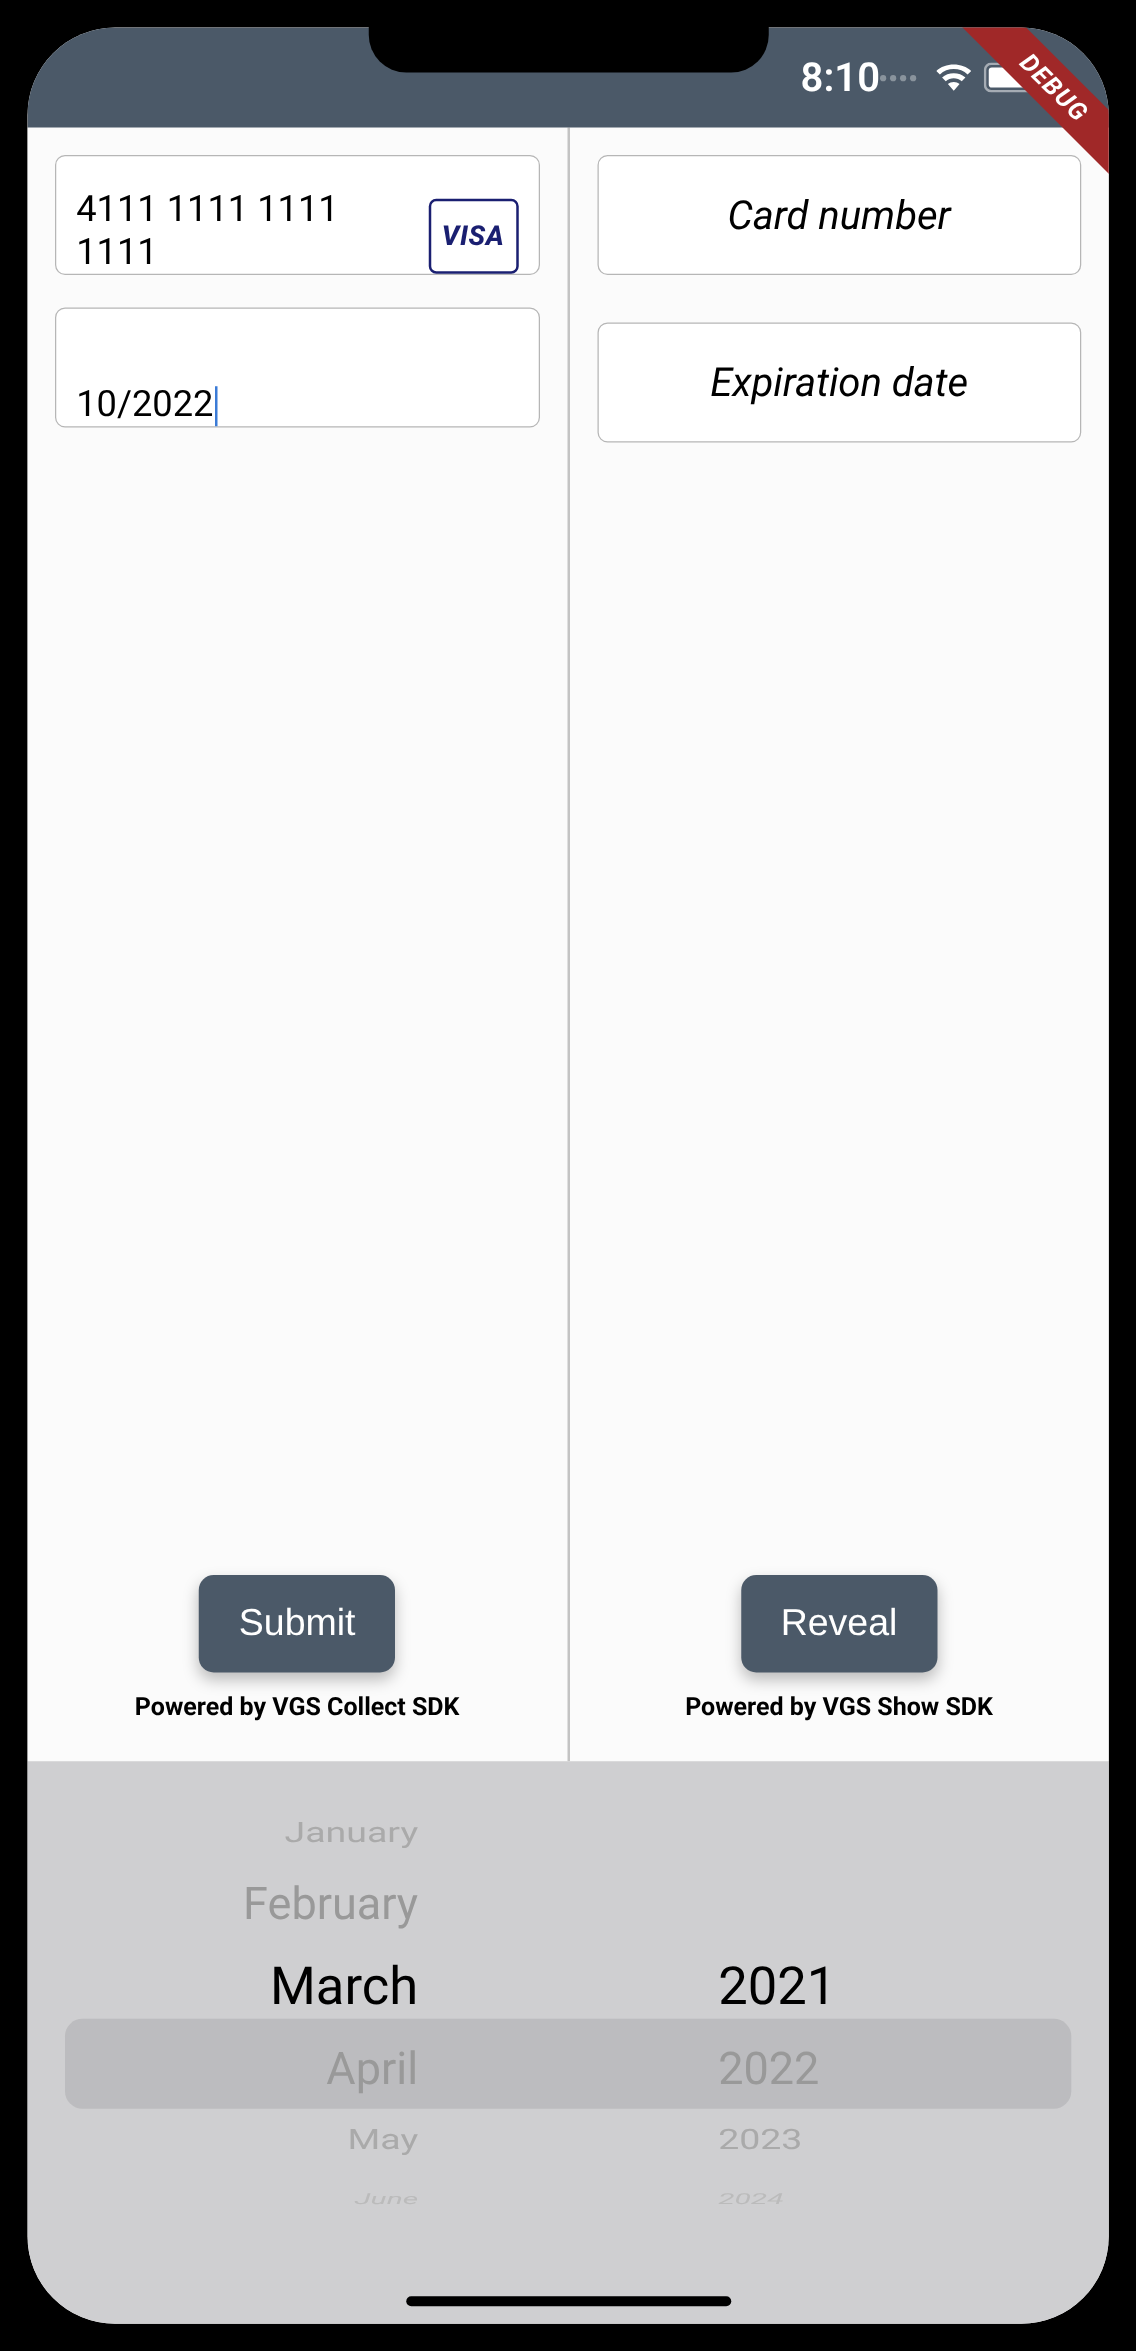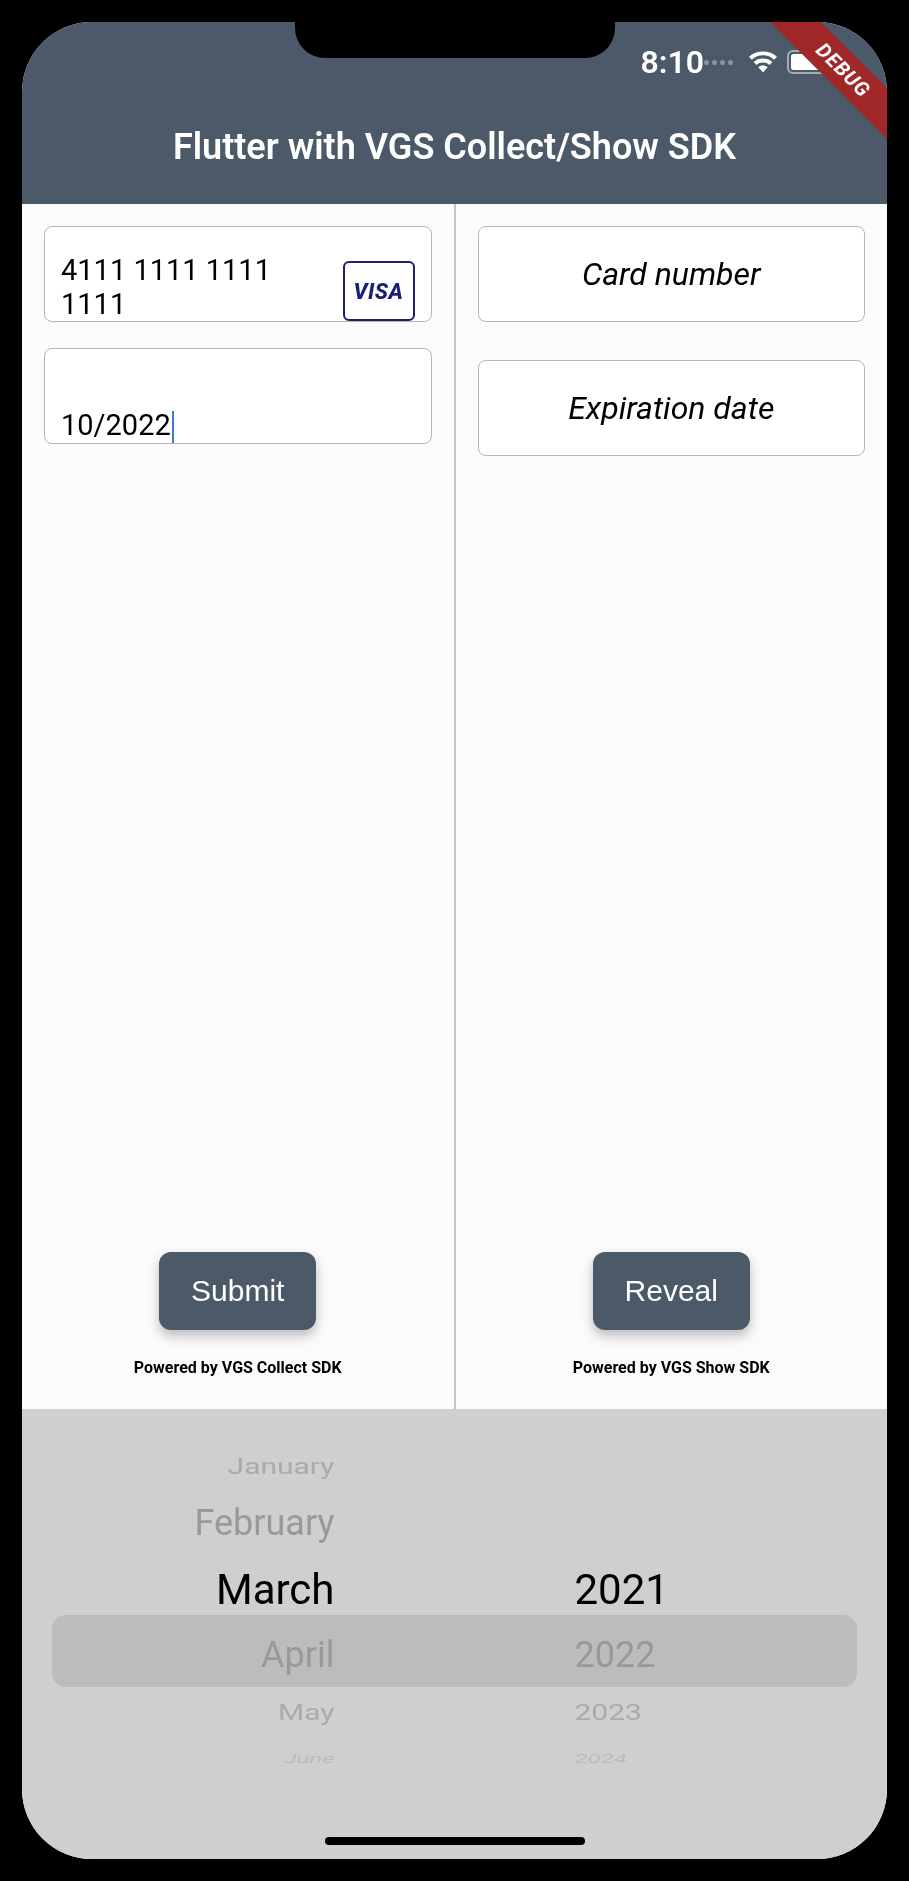--- a/index.html
+++ b/index.html
@@ -195,25 +195,25 @@
       background: #4b5968;
       color: #fff;
       border: none;
       border-radius: 12px;
       padding: 22px 32px;
       font-size: 30px;
       font-weight: 500;
       align-self: center;
       cursor: pointer;
       box-shadow: 0 6px 12px rgba(0,0,0,0.25);
-      margin-bottom: 28px;
+      margin-bottom: 15px;
     }
     .footer-text {
       text-align: center;
-      font-size: 16px;
+      font-size: 20px;
       font-weight: 700;
       color: #000;
       margin-bottom: 10px;
     }
     .picker {
       background: #cfcfd1;
       height: 450px;
       position: relative;
       display: flex;
       padding-top: 30px;
@@ -304,23 +304,20 @@
           <path d="M12 18 L8 13.5 C10 11.5 14 11.5 16 13.5 Z M4 9 C8 5 16 5 20 9 L17.5 11.5 C14.5 8.8 9.5 8.8 6.5 11.5 Z M0 4.5 C6 -1.5 18 -1.5 24 4.5 L21.5 7 C16.5 2 7.5 2 2.5 7 Z"></path>
         </svg>
         <svg class="battery-icon" viewBox="0 0 50 24">
           <rect x="1" y="1" width="42" height="22" rx="5" fill="none" stroke="rgba(255,255,255,0.5)" stroke-width="2"></rect>
           <rect x="4" y="4" width="36" height="16" rx="2.5" fill="#fff"></rect>
           <rect x="45" y="8" width="4" height="8" rx="2" fill="rgba(255,255,255,0.5)"></rect>
         </svg>
       </div>
     </div>
 
-    <div class="app-bar">
-      <div class="app-title">Flutter with VGS Collect/Show SDK</div>
-    </div>
 
     <div class="content">
       <div class="column">
         <div class="field-box">
           <span class="card-input">4111 1111 1111 1111</span>
           <div class="visa-brand">VISA</div>
         </div>
         <div class="field-box">
           <span class="exp-input">
             <span>10/2022</span><span class="cursor"></span>

